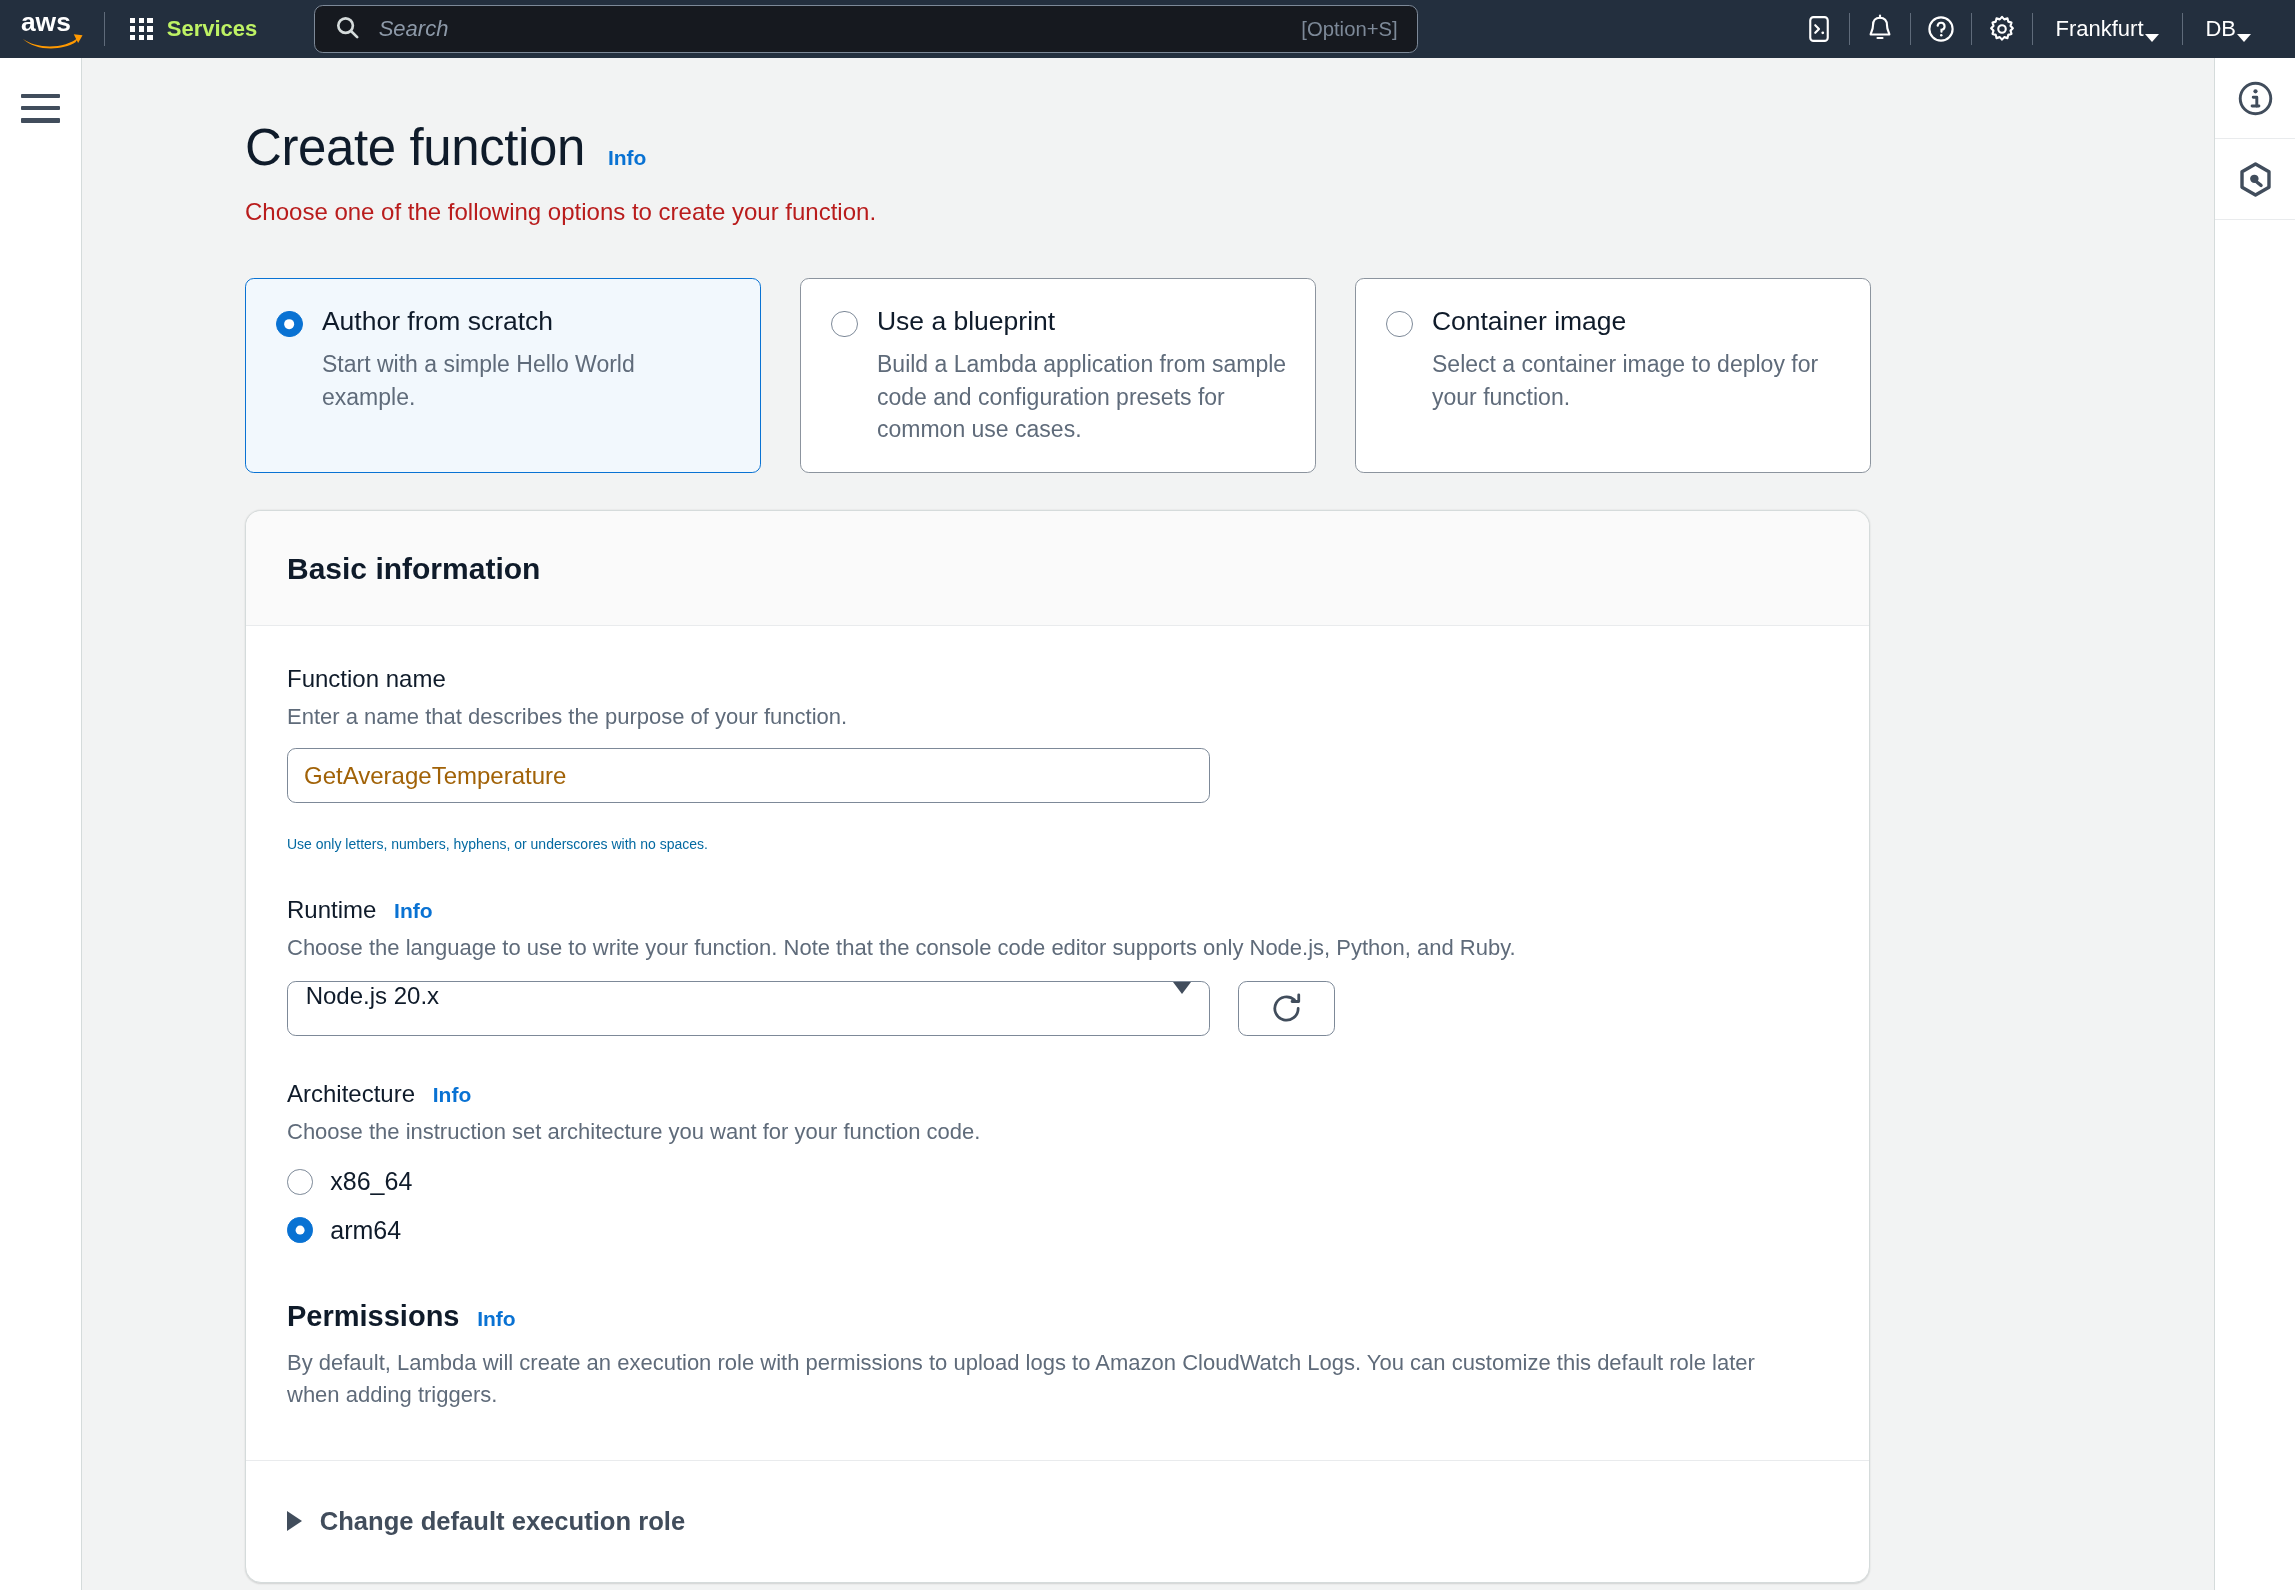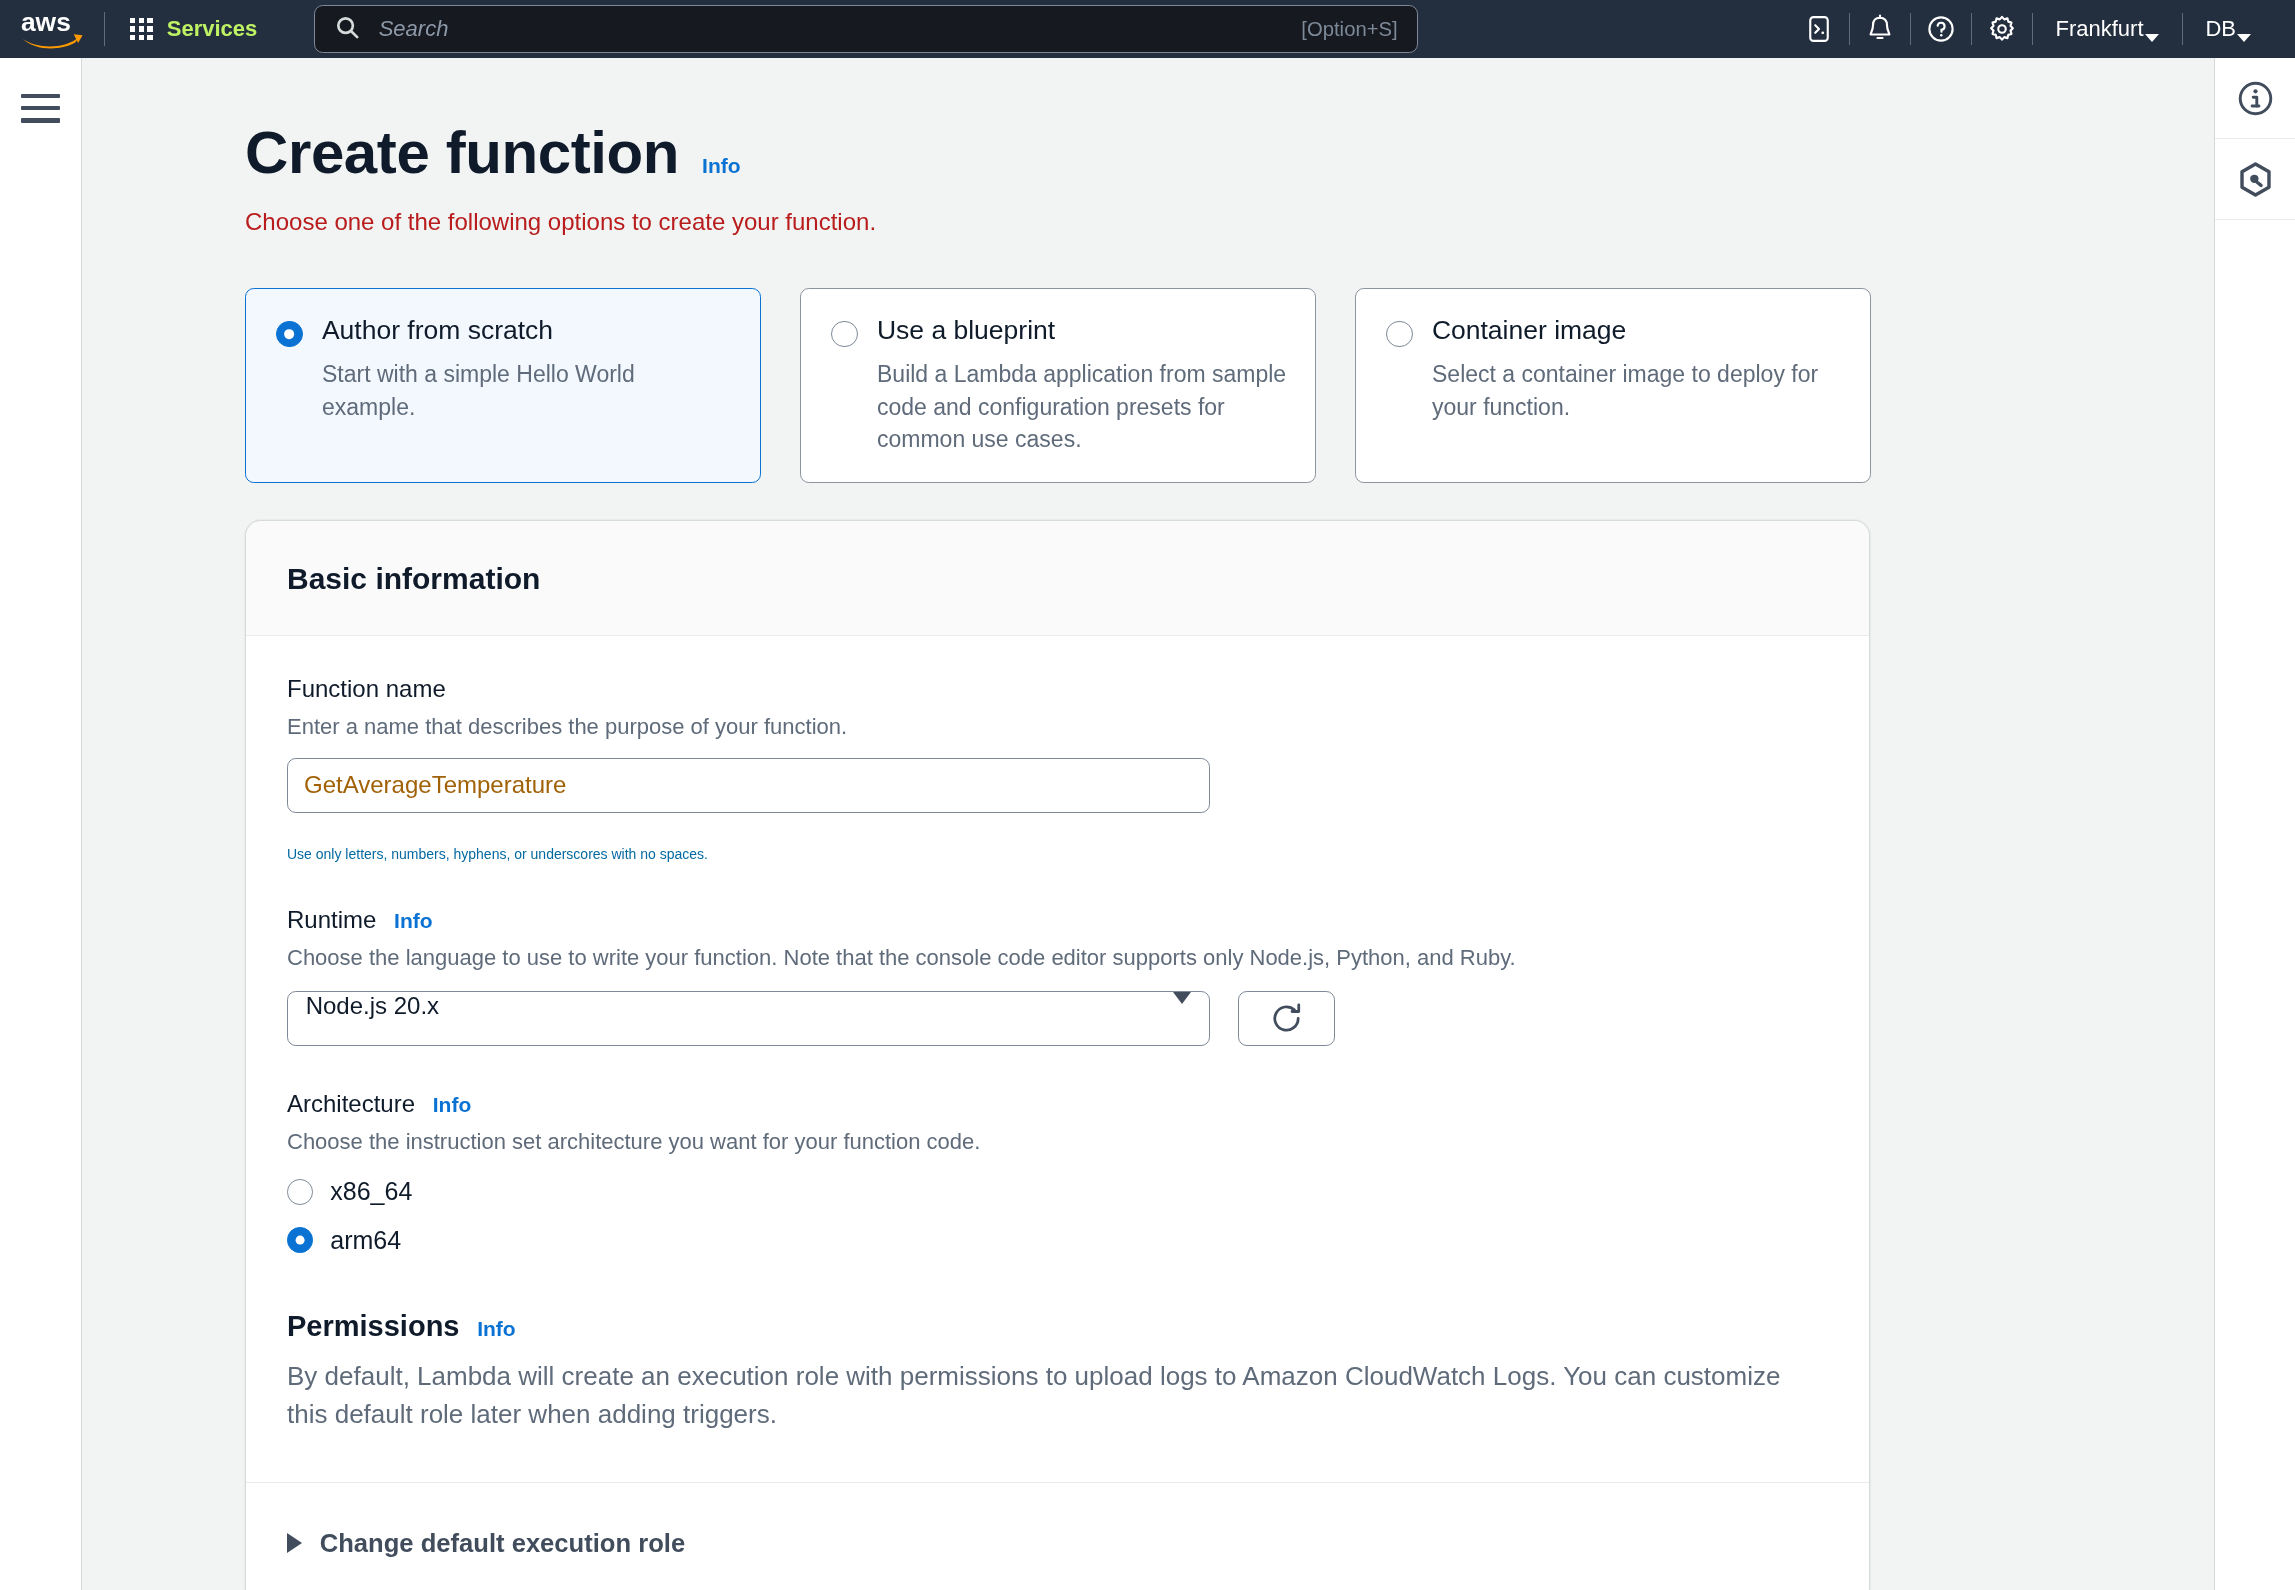--- a/index.html
+++ b/index.html
@@ -150,22 +150,22 @@
     border-bottom: 0.9px solid #e9ebed;
   }
 
   
   .page-title-row {
     display: flex;
     align-items: baseline;
     gap: 23px;
   }
   h1.page-title {
-    font-size: 60px;
-    font-weight: 700;
+    font-size: 51px;
+    font-weight: 400;
     color: #0f1b2a;
     letter-spacing: -0.4px;
     line-height: 1.1;
   }
   .info-link {
     color: #0972d3;
     font-size: 21px;
     font-weight: 700;
     text-decoration: none;
     cursor: pointer;
@@ -355,21 +355,21 @@
 
   h3.sub-head {
     font-size: 29px;
     font-weight: 700;
     color: #0f1b2a;
     display: flex;
     align-items: baseline;
     gap: 17.7px;
   }
   .perm-text {
-    font-size: 26px;
+    font-size: 22px;
     color: #5f6b7a;
     line-height: 1.48;
     margin-top: 14px;
     max-width: 1519px;
   }
 
   .panel-footer {
     border-top: 0.9px solid #e9ebed;
     padding: 46px 41px 46px 41px;
   }

